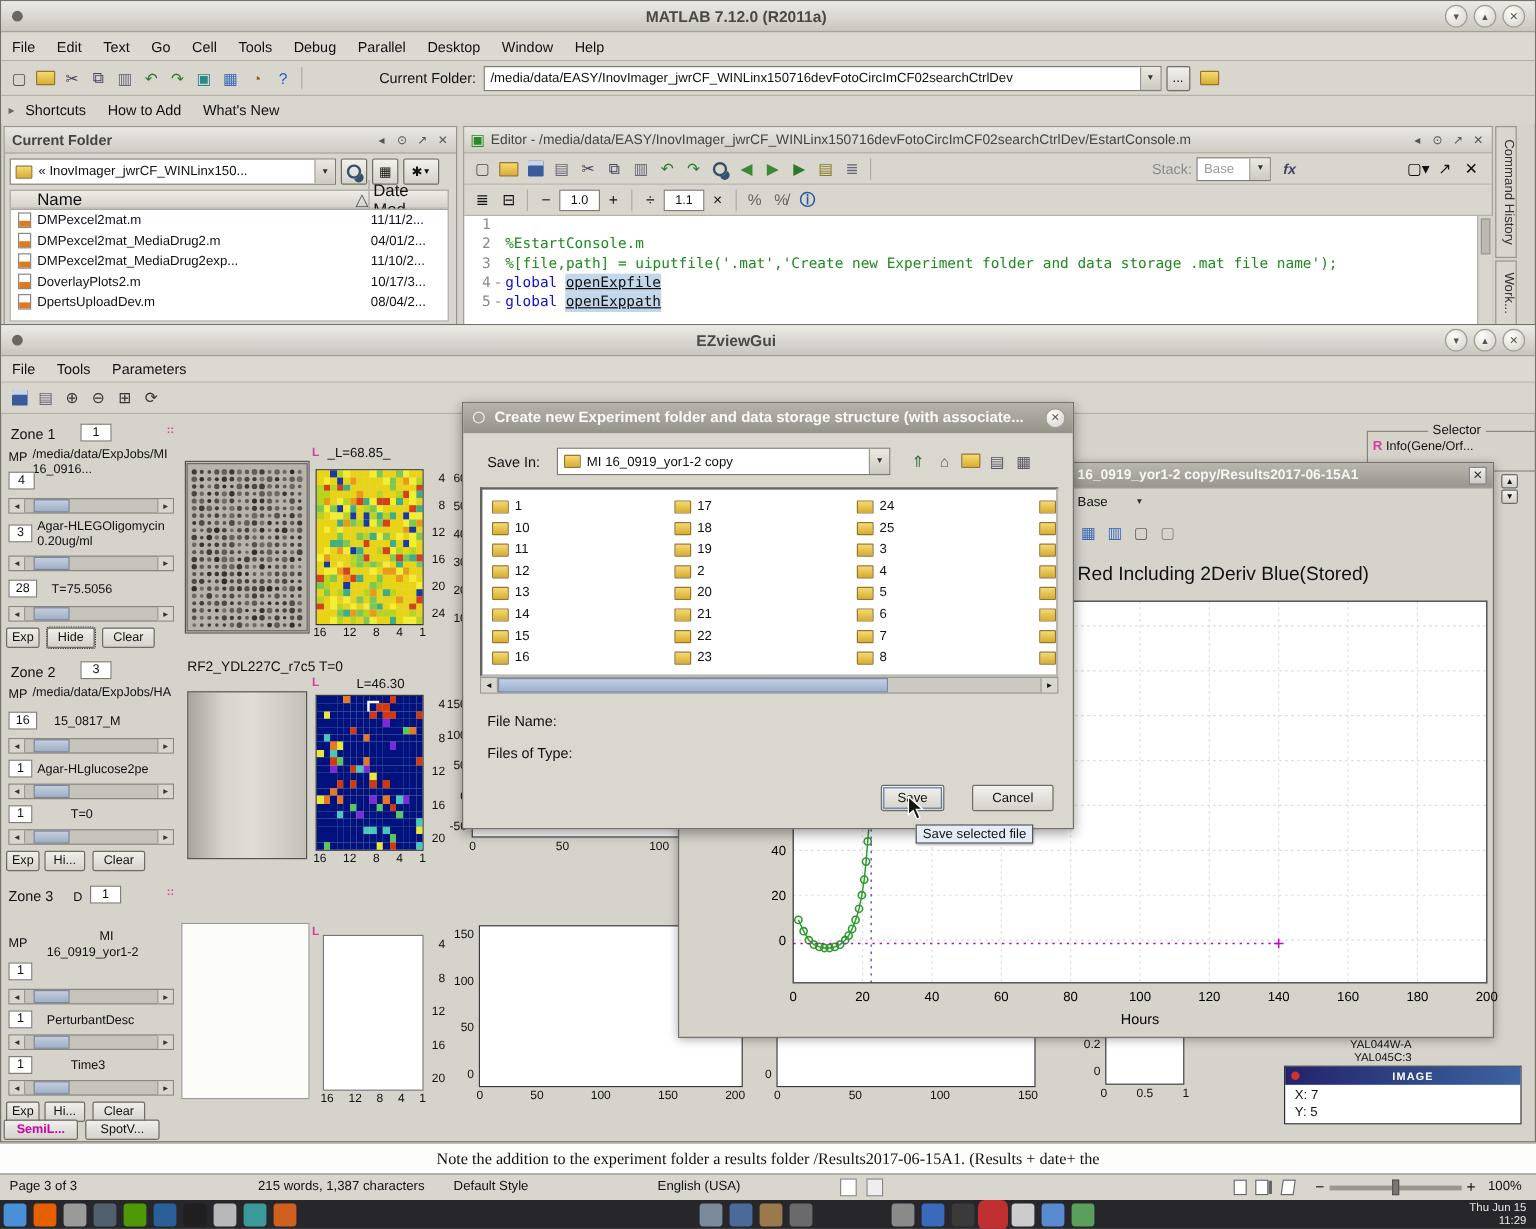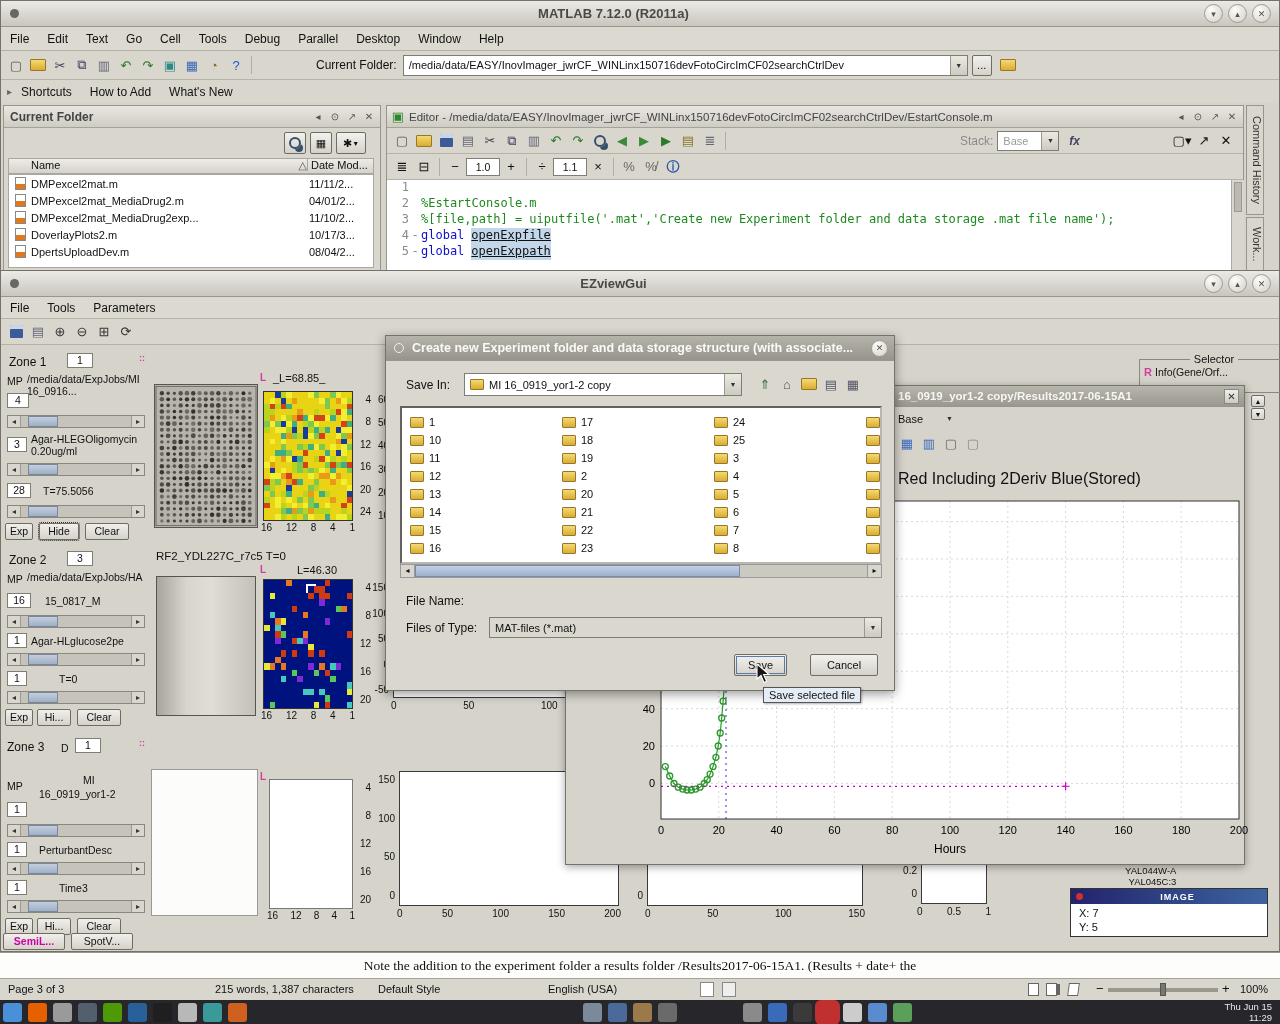--- a/index.html
+++ b/index.html
@@ -130,29 +130,34 @@
   <div class="abs" style="left:2px;top:104px;width:378px;height:166px;border:1px solid #98958d;background:#d9d6ce">
     <div class="panel-hdr">
       <span style="margin-left:6px;font-weight:bold;color:#444">Current Folder</span>
       <span class="ph-icons">
         <span>◂</span>
         <span>⊙</span>
         <span>↗</span>
         <span>✕</span>
       </span>
     </div>
+    <div class="combo abs" style="left:4px;top:26px;width:272px;height:22px">
+      <span class="fold" style="margin-left:4px"></span>
+      <span class="ctext">« InovImager_jwrCF_WINLinx150...</span>
+      <span class="car">▼</span>
+    </div>
     <span class="btn abs" style="left:280px;top:26px;width:22px;height:22px">
         <span class="tbi tbi-mag"></span>
       </span>
     <span class="btn abs" style="left:306px;top:26px;width:22px;height:22px">▦</span>
     <span class="btn abs" style="left:332px;top:26px;width:30px;height:22px">
         <span>✱</span>
         <span style="font-size:7px">▼</span>
       </span>
-    <div class="abs" style="left:4px;top:52px;width:366px;height:16px;background:linear-gradient(#eeece6,#d5d2ca);border:1px solid #aaa7a0;display:flex;font-size:11px;align-items:flex-start">
+    <div class="abs" style="left:4px;top:52px;width:366px;height:16px;background:linear-gradient(#eeece6,#d5d2ca);border:1px solid #aaa7a0;display:flex;font-size:14px;align-items:center">
       <span style="flex:1;padding-left:22px">Name</span>
       <span style="color:#555">△</span>
       <span style="width:66px;border-left:1px solid #aaa7a0;padding-left:3px">Date Mod...</span>
     </div>
     <div class="abs" style="left:4px;top:68px;width:366px;height:94px;background:#fff;border:1px solid #aaa7a0;overflow:hidden">
 
         <div class="filerow">
           <span class="mfile"></span>
           <span class="fname">DMPexcel2mat.m</span>
           <span class="fdate">11/11/2...</span>
@@ -1839,24 +1844,20 @@
   </div>
   <div class="abs" style="left:14px;top:228px;width:482px;height:14px;background:#ccc9c1;border:1px solid #999;display:flex">
     <span class="ar" style="width:14px;text-align:center;font-size:8px;line-height:12px;background:#d9d6ce;border-right:1px solid #999">◂</span>
     <span style="flex:1;position:relative">
         <span class="abs" style="left:0;top:0;bottom:0;width:72%;background:linear-gradient(#c2d0e4,#9cb2d0);border:1px solid #7a8aa8"></span>
       </span>
     <span class="ar" style="width:14px;text-align:center;font-size:8px;line-height:12px;background:#d9d6ce;border-left:1px solid #999">▸</span>
   </div>
   <span class="abs" style="left:20px;top:258px;font-size:12px">File Name:</span>
   <span class="abs" style="left:20px;top:285px;font-size:12px">Files of Type:</span>
-  <div class="combo abs" style="left:103px;top:281px;width:393px;height:21px;background:#dad7cf">
-    <span class="ctext">MAT-files (*.mat)</span>
-    <span class="car">▼</span>
-  </div>
   <span class="btn abs" style="left:348px;top:318px;width:53px;height:22px;outline:1px solid #5a7ab0;outline-offset:-3px">Save</span>
   <span class="btn abs" style="left:424px;top:318px;width:68px;height:22px">Cancel</span>
 </div>
 
 <div class="abs" style="left:763px;top:687px;z-index:8;background:#e6ecf6;border:1px solid #555;font-size:11px;padding:1px 5px;box-shadow:1px 1px 2px rgba(0,0,0,.3)">
   <span>Save selected file</span>
 </div>
 <svg class="abs" style="left:756px;top:663px;z-index:9" width="15" height="21" viewBox="0 0 15 21">
   <path d="M1,1 L1,16 L5,12.5 L8,19.5 L10.6,18.3 L7.6,11.5 L13,11.5 Z" fill="#151515" stroke="#fff" stroke-width="1.1"></path>
 </svg>

